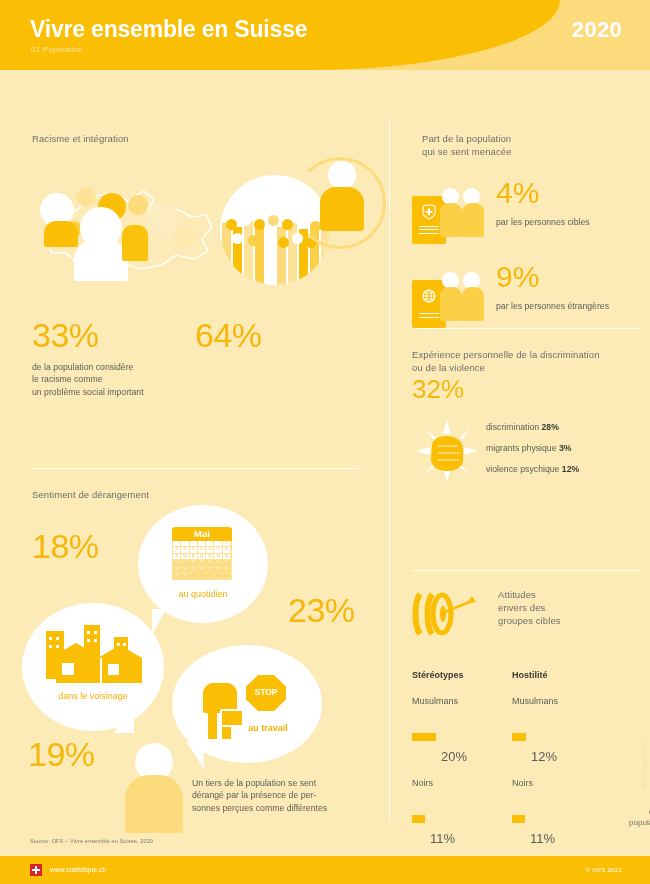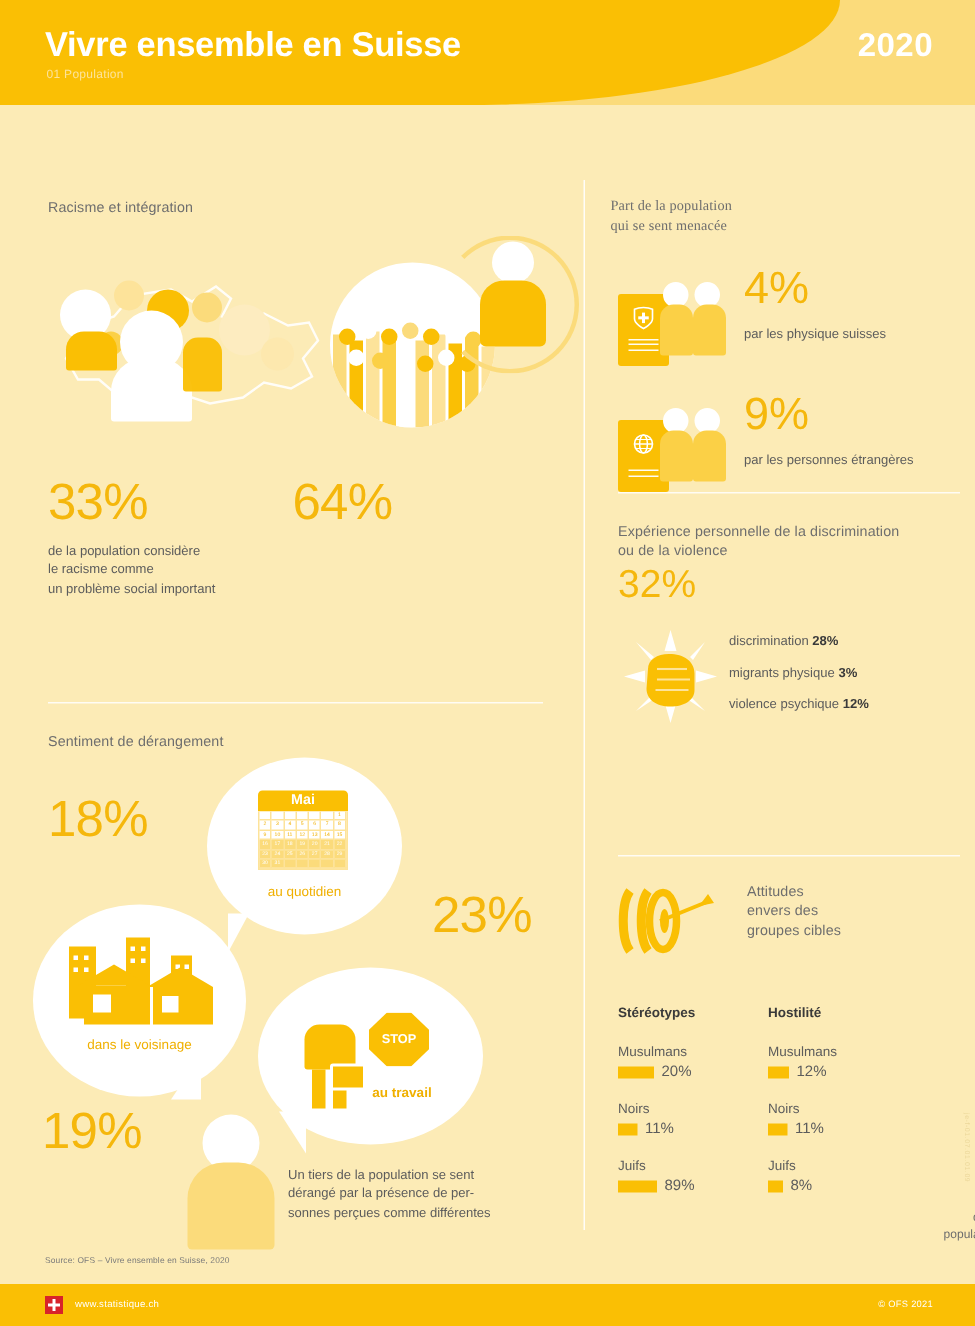--- a/index.html
+++ b/index.html
@@ -223,21 +223,21 @@
   }
   .bp-body {
     position: absolute; left: 3px; top: 32px;
     width: 58px; height: 58px;
     background: #FBDB7B;
     border-radius: 24px 24px 3px 3px;
   }
   .bottom-text { position: absolute; left: 182px; top: 272px; width: 200px; }
 
   
-  #sec-menacee { position: absolute; left: 17px; top: 62px; font-family: Liberation Serif, serif; }
+  #sec-menacee { position: absolute; left: 32px; top: 62px; }
 
   .threat-row { position: absolute; left: 22px; height: 64px; width: 230px; }
 
   .passport {
     position: absolute; left: 0; top: 14px;
     width: 34px; height: 48px;
     background: #FABF04;
     border-radius: 2px;
   }
   .passport::before {
@@ -287,21 +287,21 @@
   .groups { position: absolute; left: 22px; top: 600px; width: 230px; }
   .group-col { position: absolute; top: 0; width: 95px; }
   .group-head {
     font-size: 9px; font-weight: bold; color: #3A3A3A;
     margin-bottom: 16px;
   }
   .group-item { margin-bottom: 14px; }
   .group-name { font-size: 9px; color: #5C5C5C; margin-bottom: 3px; }
   .group-val { display: flex; align-items: center; gap: 5px; }
   .group-bar { height: 8px; background: #FABF04; }
-  .group-num { font-size: 10px; color: #5C5C5C; }
+  .group-num { font-size: 13px; color: #5C5C5C; margin-top: 40px; }
 
   .pop-note {
     position: absolute; left: 180px; top: 136px;
     font-size: 8px; color: #6E6E6E;
     text-align: right; line-height: 11px;
     width: 74px;
   }
 
   
   .source-line {
@@ -558,21 +558,21 @@
             <i></i>
         </div>
       </div>
       <div class="mini-people">
         <div class="mp-head" style="left:2px;"></div>
         <div class="mp-body" style="left:0;"></div>
         <div class="mp-head" style="left:23px;"></div>
         <div class="mp-body" style="left:22px;"></div>
       </div>
       <div class="threat-pct">4%</div>
-      <div class="threat-label body-text">par les physique suisses</div>
+      <div class="threat-label body-text">par les personnes cibles</div>
     </div>
 
     <div class="threat-row" style="top:196px;">
       <div class="passport">
         <div class="pp-emblem">
           <svg width="16" height="16" viewBox="0 0 16 16">
             <circle cx="8" cy="8" r="6" fill="none" stroke="#FFFFFF" stroke-width="1.1"></circle>
             <ellipse cx="8" cy="8" rx="2.6" ry="6" fill="none" stroke="#FFFFFF" stroke-width="1"></ellipse>
             <line x1="2" y1="8" x2="14" y2="8" stroke="#FFFFFF" stroke-width="1"></line>
             <line x1="3" y1="5" x2="13" y2="5" stroke="#FFFFFF" stroke-width="0.8"></line>

